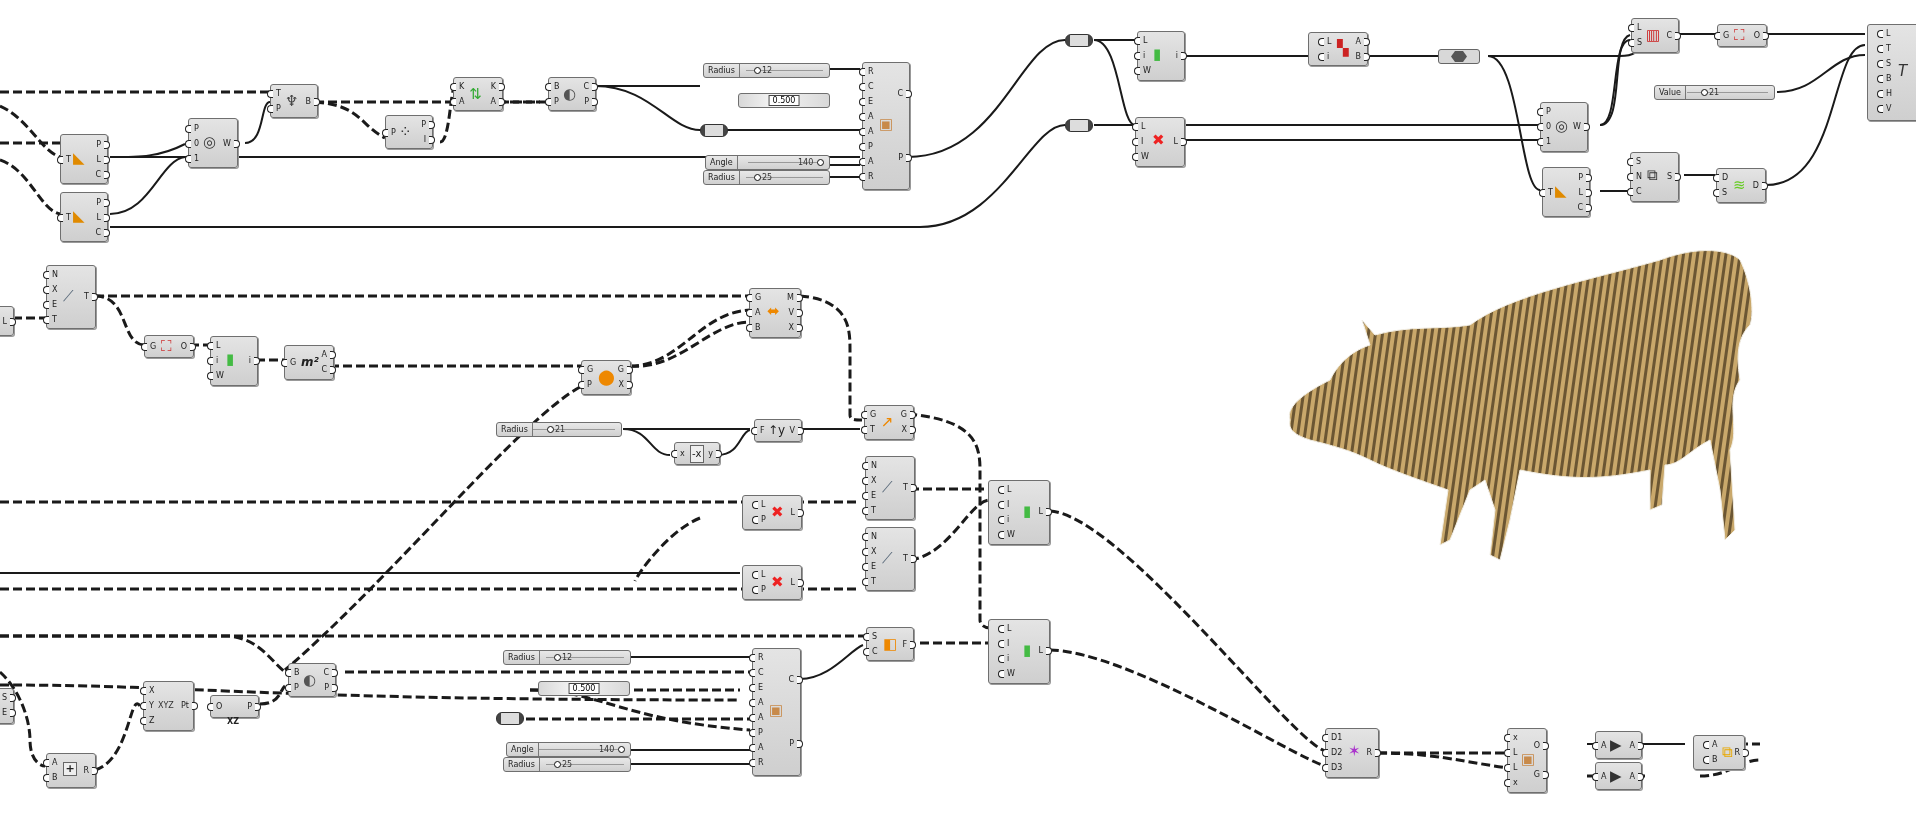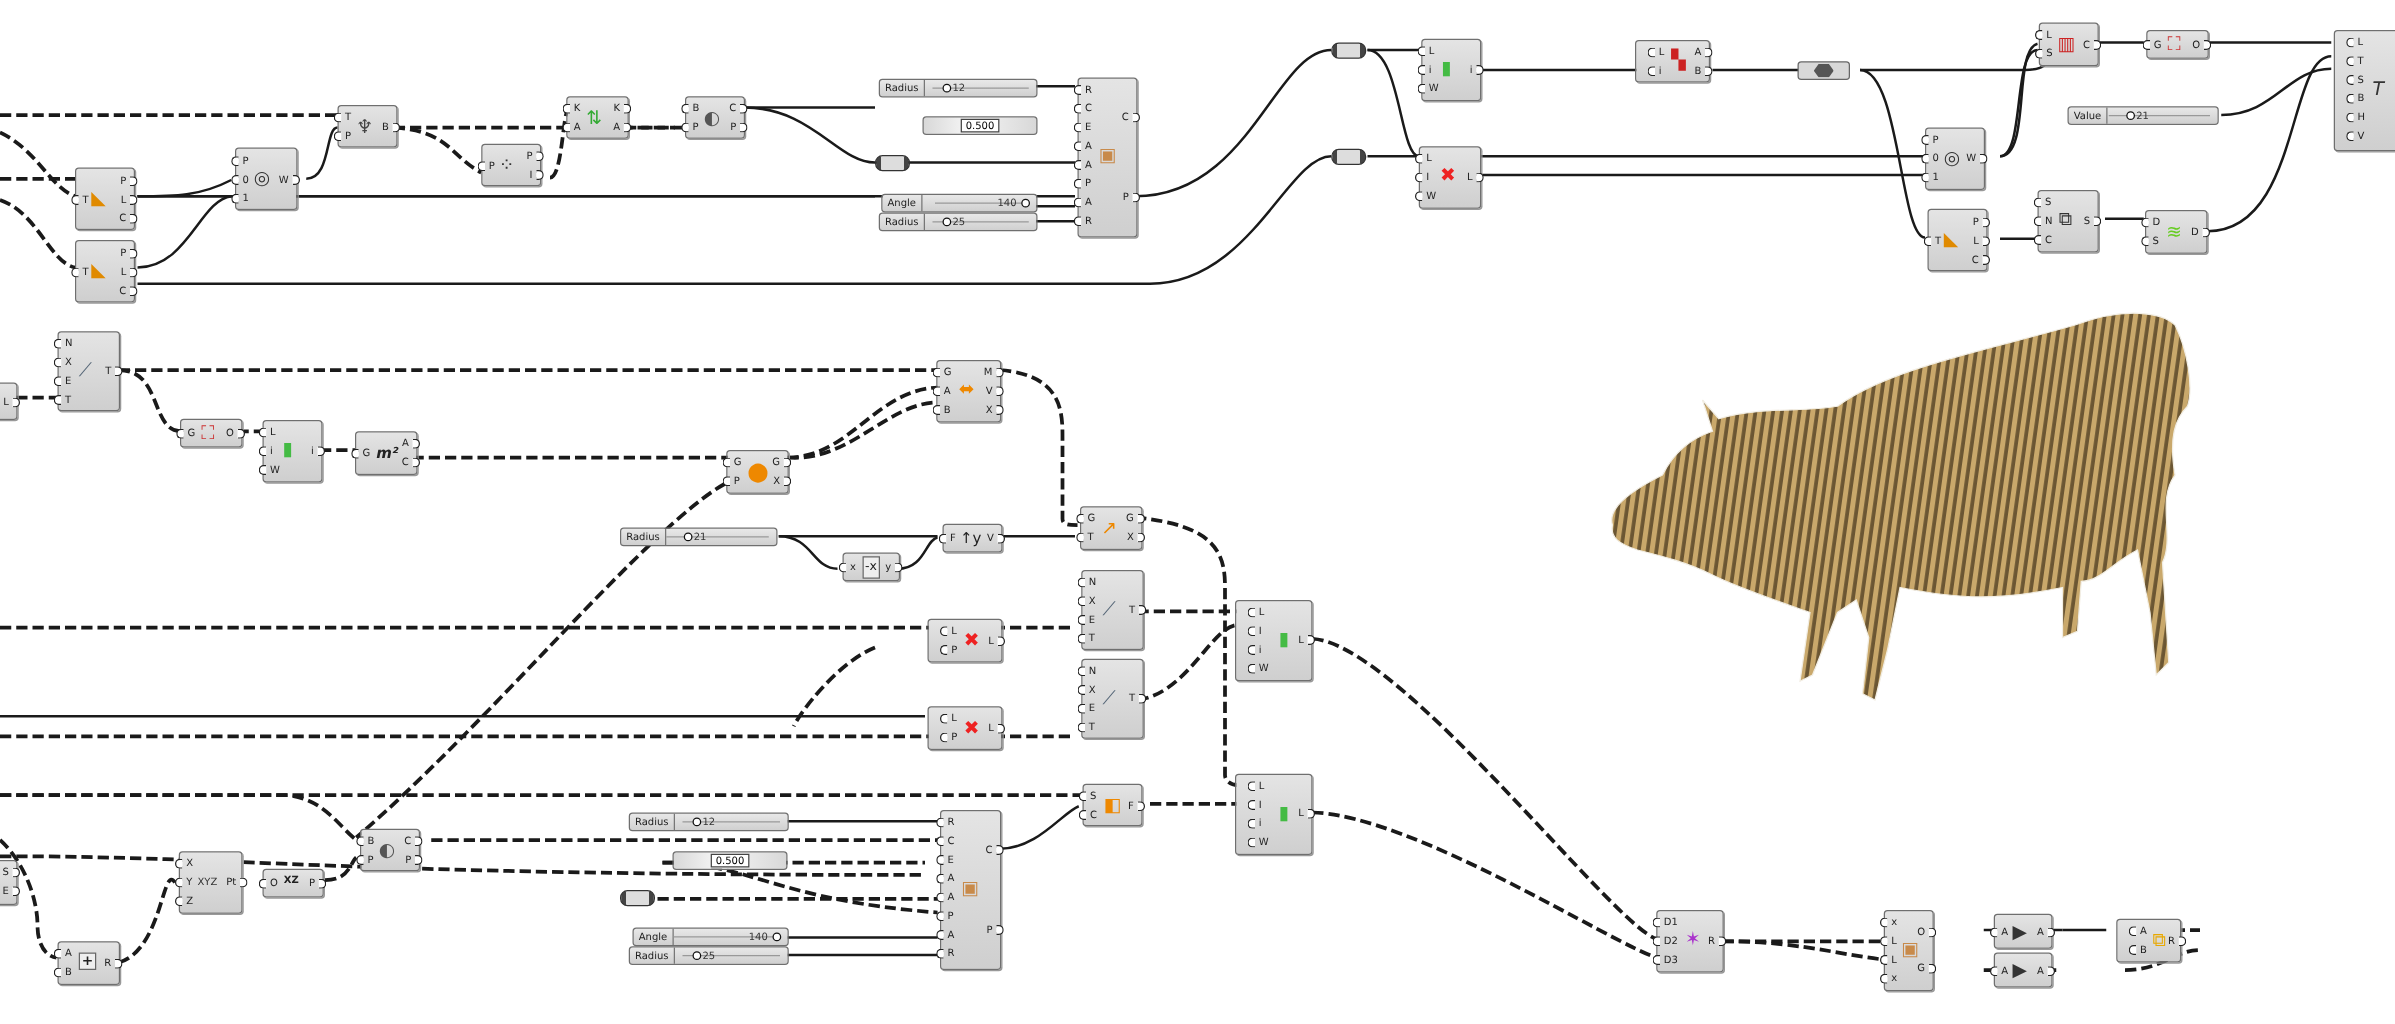--- a/index.html
+++ b/index.html
@@ -427,21 +427,21 @@
 </div>
 <div class="node" style="left:143px;top:681px;width:49px;height:48px">
   <span class="port in" style="left:5px;top:4px">X</span>
   <span class="port in" style="left:5px;top:19px">Y</span>
   <span class="port in" style="left:5px;top:34px">Z</span>
   <span class="ico" style="left:14px;top:16px;color:#333;font-size:8px">XYZ</span>
   <span class="port out" style="right:4px;top:19px">Pt</span>
 </div>
 <div class="node" style="left:210px;top:695px;width:47px;height:21px">
   <span class="port in" style="left:5px;top:6px">O</span>
-  <span class="ico" style="left:16px;top:0px;color:#222;font-size:8px;font-weight:bold">XZ</span>
+  <span class="ico" style="left:16px;top:18px;color:#222;font-size:8px;font-weight:bold">XZ</span>
   <span class="port out" style="right:6px;top:6px">P</span>
 </div>
 <div class="node" style="left:288px;top:663px;width:46px;height:32px">
   <span class="port in" style="left:5px;top:4px">B</span>
   <span class="port in" style="left:5px;top:19px">P</span>
   <span class="ico" style="left:14px;top:8px;color:#555">◐</span>
   <span class="port out" style="right:6px;top:4px">C</span>
   <span class="port out" style="right:6px;top:19px">P</span>
 </div>
 

